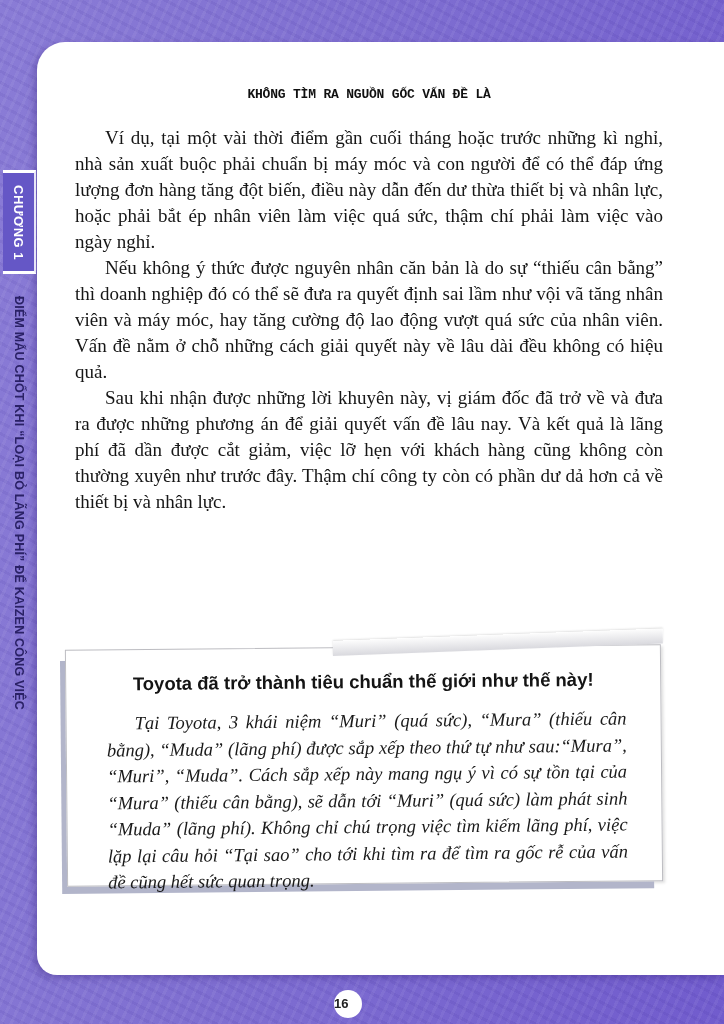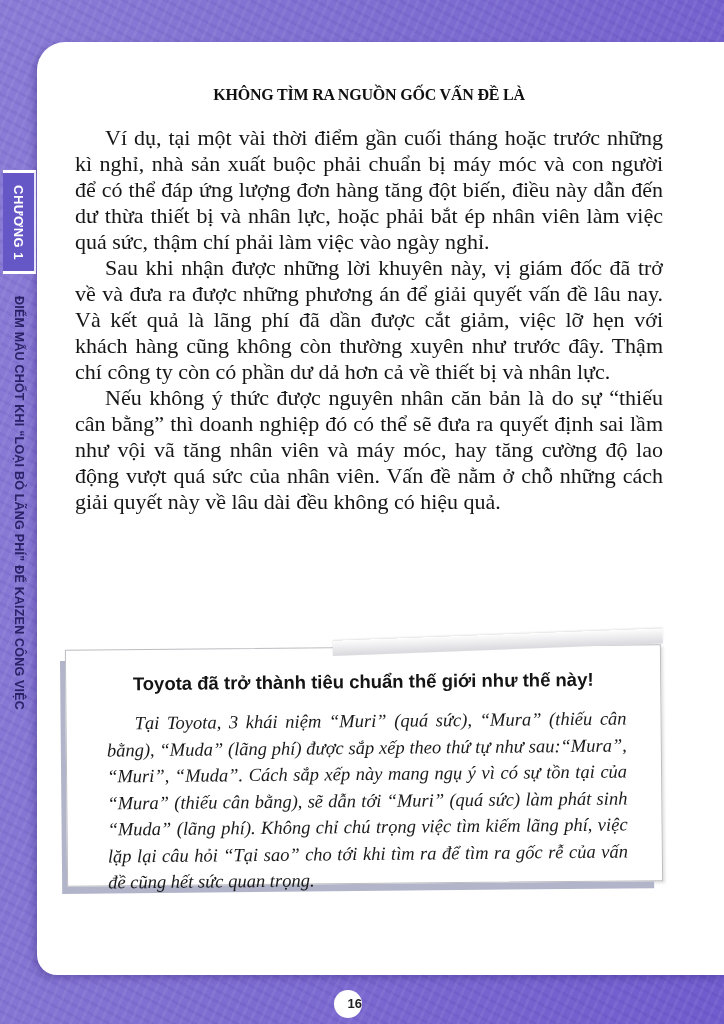--- a/index.html
+++ b/index.html
@@ -34,26 +34,26 @@
     display:flex;align-items:center;justify-content:center;
   }
   .side-title span{
     writing-mode:vertical-rl;text-orientation:mixed;white-space:nowrap;
     font-family:"Liberation Sans", sans-serif;font-weight:700;font-size:12.5px;
     color:#2a2166;letter-spacing:0.2px;
   }
   
   .content{position:absolute;left:38px;top:38px;width:588px;}
   .heading{
-    font-family:Liberation Serif, serif;font-weight:700;
-    font-size:16px;line-height:29px;color:#101010;text-align:center;
+    font-family:Liberation Mono, monospace;font-weight:700;
+    font-size:13px;line-height:29px;color:#101010;text-align:center;
     letter-spacing:-0.2px;margin:0 0 16px 0;
   }
   .bodytext p{
-    margin:0;font-size:22px;line-height:26px;color:#161616;
+    margin:0;font-size:19px;line-height:26px;color:#161616;
     text-align:justify;text-indent:30px;
   }
   
   .callout{
     position:absolute;left:66px;top:647px;width:596px;height:237px;
     background:#ffffff;border:1px solid #bdbdc2;box-sizing:border-box;
     transform:rotate(-0.55deg);
     box-shadow:-7px 9px 0 -2px #b2b5ca, 2px 2px 3px rgba(0,0,0,0.12);
   }
   .callout::before{
@@ -65,36 +65,36 @@
     font-family:"Liberation Sans", sans-serif;font-weight:700;
     font-size:18.5px;color:#141414;text-align:center;margin:23px 20px 15px 20px;
   }
   .callout-body{
     margin:0;padding:0 34px 0 40px;font-size:18.5px;font-style:italic;
     line-height:26.5px;color:#1a1a1a;text-align:justify;text-indent:28px;
   }
   
   .page-num{
     position:absolute;left:334px;top:990px;width:28px;height:28px;border-radius:50%;
-    background:#ffffff;text-align:right;line-height:28px;
+    background:#ffffff;text-align:left;line-height:28px;
     font-family:"Liberation Sans", sans-serif;font-weight:700;font-size:13px;color:#222;
   }
 </style>
 </head>
 <body>
 
 <div class="white-page">
   <div class="content">
     <h1 class="heading">
       <span>KHÔNG TÌM RA NGUỒN GỐC VẤN ĐỀ LÀ</span><br>
     </h1>
     <div class="bodytext">
       <p>Ví dụ, tại một vài thời điểm gần cuối tháng hoặc trước những kì nghỉ, nhà sản xuất buộc phải chuẩn bị máy móc và con người để có thể đáp ứng lượng đơn hàng tăng đột biến, điều này dẫn đến dư thừa thiết bị và nhân lực, hoặc phải bắt ép nhân viên làm việc quá sức, thậm chí phải làm việc vào ngày nghỉ.</p>
+      <p>Nếu không ý thức được nguyên nhân căn bản là do sự “thiếu cân bằng” thì doanh nghiệp đó có thể sẽ đưa ra quyết định sai lầm như vội vã tăng nhân viên và máy móc, hay tăng cường độ lao động vượt quá sức của nhân viên. Vấn đề nằm ở chỗ những cách giải quyết này về lâu dài đều không có hiệu quả.</p>
       <p>Sau khi nhận được những lời khuyên này, vị giám đốc đã trở về và đưa ra được những phương án để giải quyết vấn đề lâu nay. Và kết quả là lãng phí đã dần được cắt giảm, việc lỡ hẹn với khách hàng cũng không còn thường xuyên như trước đây. Thậm chí công ty còn có phần dư dả hơn cả về thiết bị và nhân lực.</p>
-      <p>Nếu không ý thức được nguyên nhân căn bản là do sự “thiếu cân bằng” thì doanh nghiệp đó có thể sẽ đưa ra quyết định sai lầm như vội vã tăng nhân viên và máy móc, hay tăng cường độ lao động vượt quá sức của nhân viên. Vấn đề nằm ở chỗ những cách giải quyết này về lâu dài đều không có hiệu quả.</p>
     </div>
   </div>
 </div>
 
 <div class="chapter-box">
   <span>CHƯƠNG 1</span>
 </div>
 <div class="side-title">
   <span>ĐIỂM MẤU CHỐT KHI “LOẠI BỎ LÃNG PHÍ” ĐỂ KAIZEN CÔNG VIỆC</span>
 </div>

